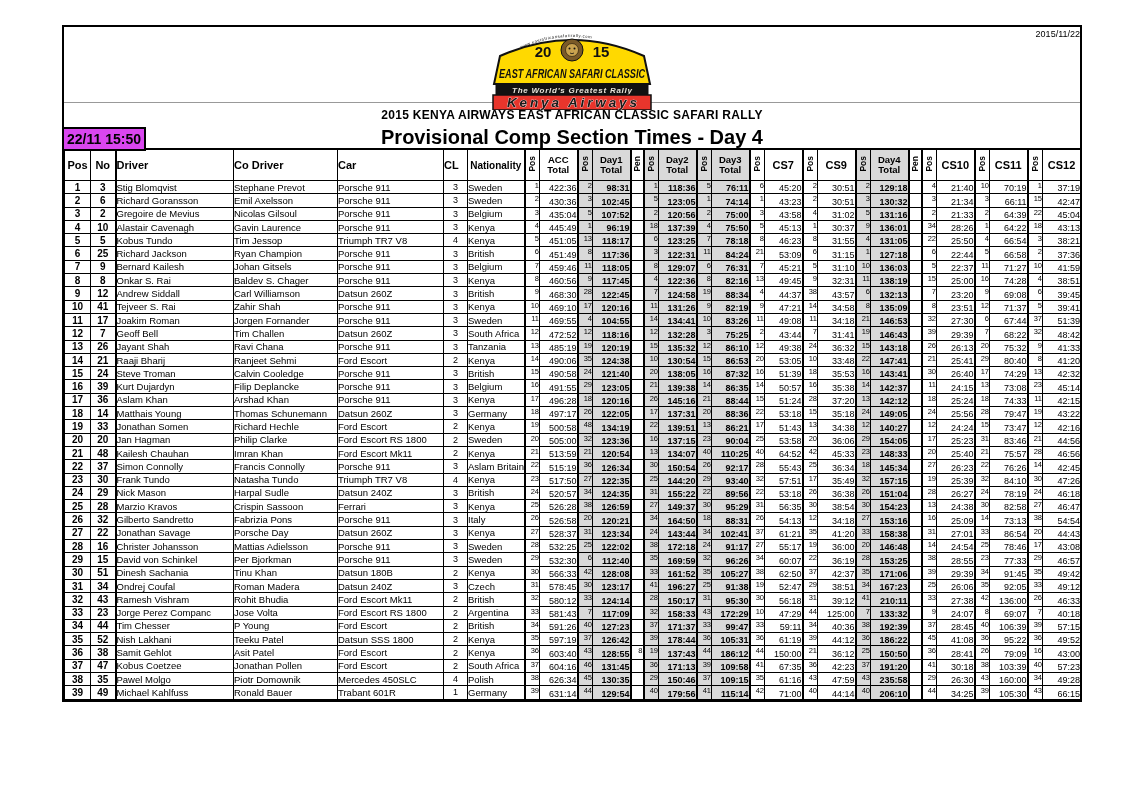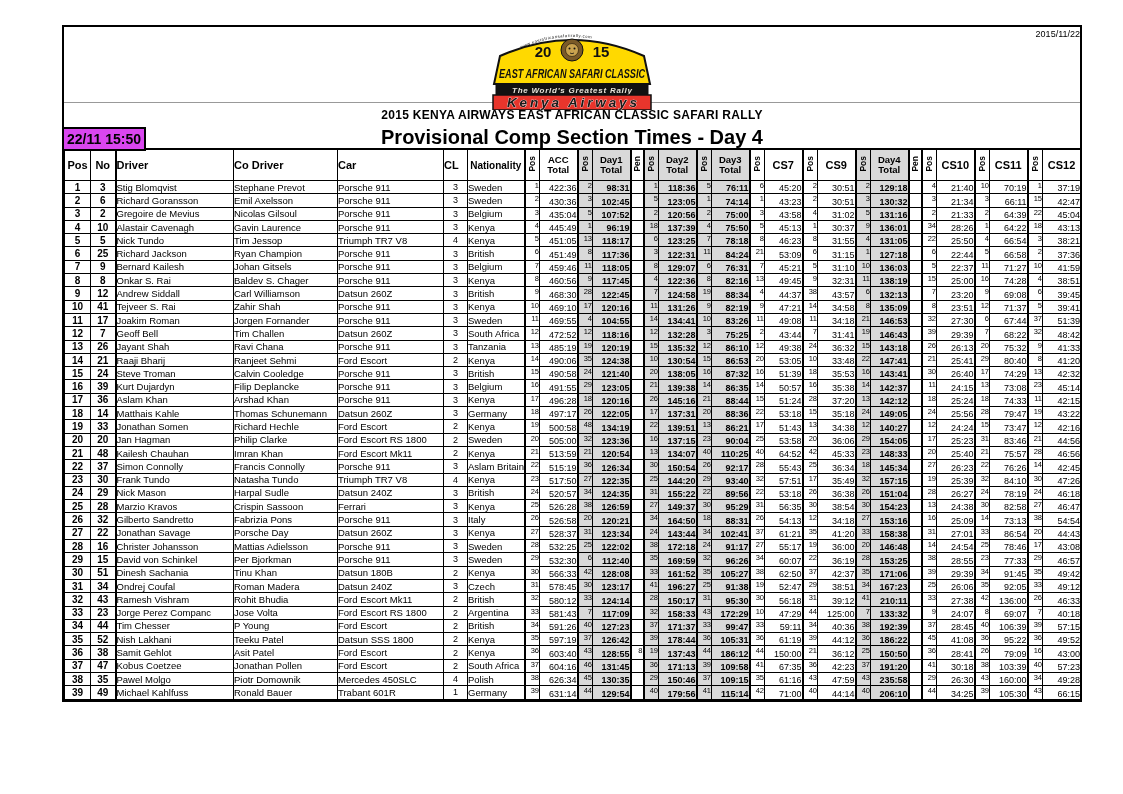--- a/index.html
+++ b/index.html
@@ -267,21 +267,21 @@
           <td class="t-sub thickL">34</td>
           <td class="t-time">28:26</td>
           <td class="t-sub thickL">1</td>
           <td class="t-time">64:22</td>
           <td class="t-sub thickL">18</td>
           <td class="t-time">43:13</td>
         </tr>
         <tr>
           <td class="t-pos">5</td>
           <td class="t-no">5</td>
-          <td class="t-name thickL">Nick Tundo</td>
+          <td class="t-name thickL">Kobus Tundo</td>
           <td class="t-name">Tim Jessop</td>
           <td class="t-name">Triumph TR7 V8</td>
           <td class="t-cl">4</td>
           <td class="t-name">Kenya</td>
           <td class="t-sub thickL">5</td>
           <td class="t-time">451:05</td>
           <td class="t-sub shade thickL">13</td>
           <td class="t-time b shade">118:17</td>
           <td class="t-sub thickL"></td>
           <td class="t-sub shade thickL">6</td>
@@ -670,21 +670,21 @@
           <td class="t-sub thickL">18</td>
           <td class="t-time">25:24</td>
           <td class="t-sub thickL">18</td>
           <td class="t-time">74:33</td>
           <td class="t-sub thickL">11</td>
           <td class="t-time">42:15</td>
         </tr>
         <tr>
           <td class="t-pos">18</td>
           <td class="t-no">14</td>
-          <td class="t-name thickL">Matthais Kahle</td>
+          <td class="t-name thickL">Matthais Young</td>
           <td class="t-name">Thomas Schunemann</td>
           <td class="t-name">Datsun 260Z</td>
           <td class="t-cl">3</td>
           <td class="t-name">Germany</td>
           <td class="t-sub thickL">18</td>
           <td class="t-time">497:17</td>
           <td class="t-sub shade thickL">26</td>
           <td class="t-time b shade">122:05</td>
           <td class="t-sub thickL"></td>
           <td class="t-sub shade thickL">17</td>

